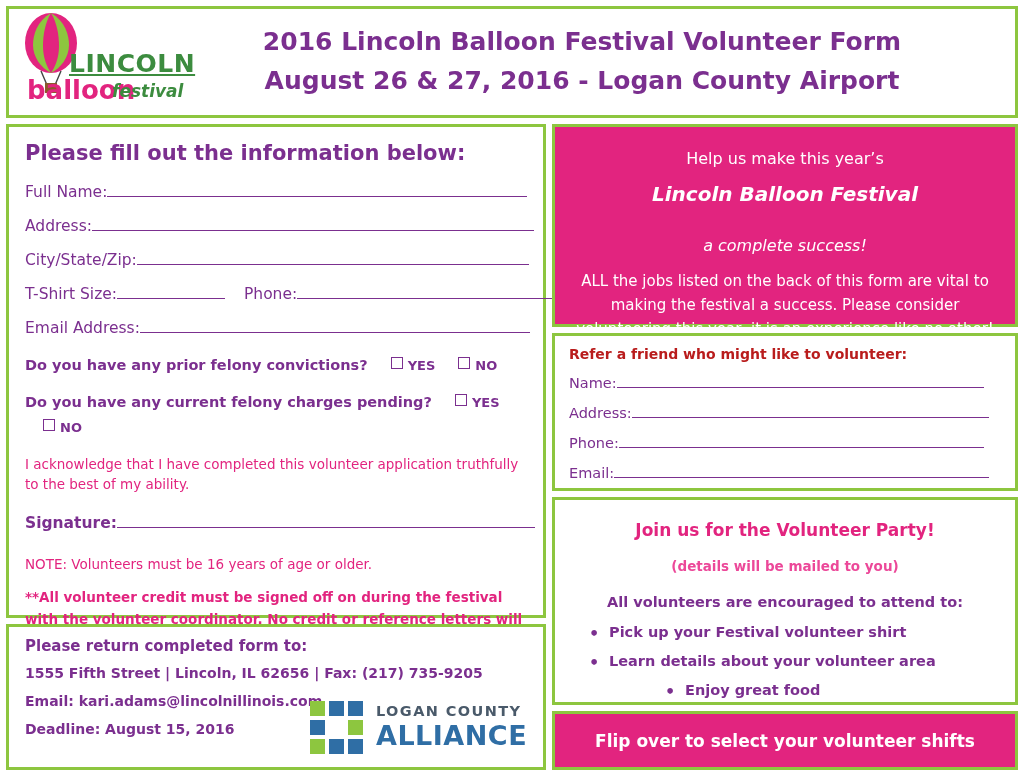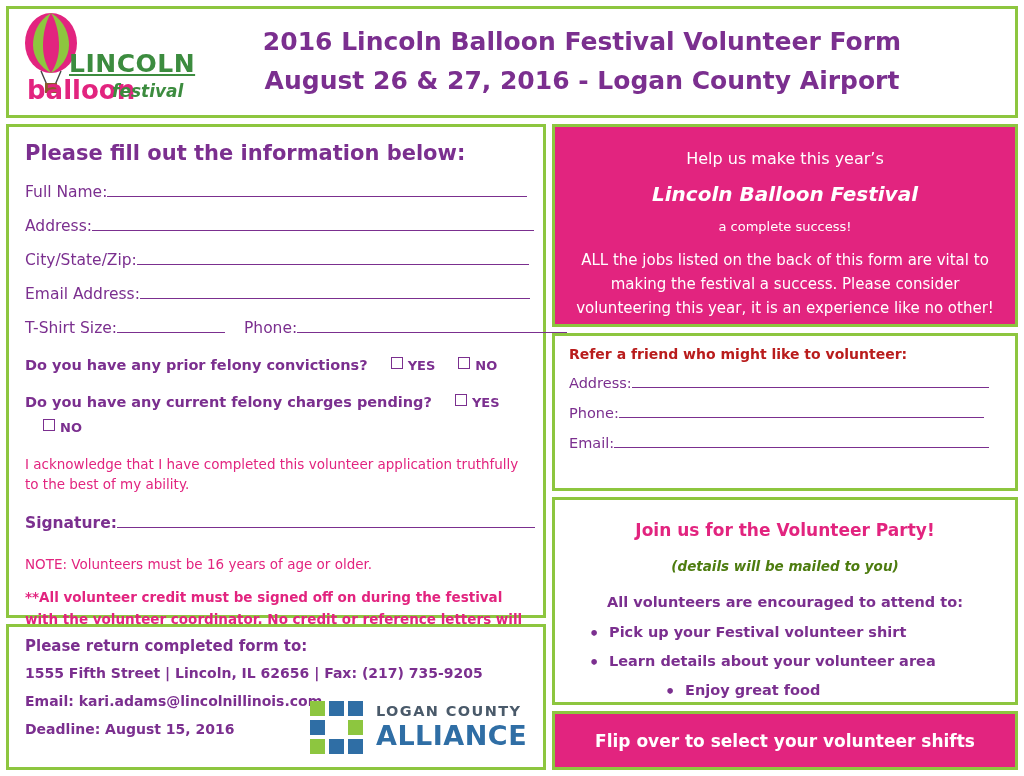--- a/index.html
+++ b/index.html
@@ -195,21 +195,21 @@
   #help-box {
     left: 552px; top: 124px;
     width: 466px; height: 203px;
     background: #e2247f;
     padding: 10px 16px;
     text-align: center;
     color: #ffffff;
   }
   .help-l1 { font-size: 16px; margin-top: 12px; }
   .help-l2 { font-size: 20px; font-weight: bold; font-style: italic; margin-top: 14px; }
-  .help-l3 { font-size: 13px; margin-top: 13px; }
+  .help-l3 { font-size: 16px; margin-top: 30px; font-style: italic; }
   .help-p  { font-size: 15px; line-height: 24px; margin-top: 14px; }
 
   #refer-box {
     left: 552px; top: 333px;
     width: 466px; height: 158px;
     padding: 8px 12px;
   }
   .refer-head {
     font-size: 14px;
     font-weight: bold;
@@ -232,23 +232,22 @@
   }
   .party-title {
     font-size: 17px;
     font-weight: bold;
     color: #e2247f;
     margin-top: 12px;
   }
   .party-sub {
     font-size: 13.5px;
     font-weight: bold;
-    color: #4d7c0f;
+    color: #ec4899;
     margin-top: 18px;
-    font-style: italic;
   }
   .party-enc {
     font-size: 14.5px;
     font-weight: bold;
     color: #7b2f8f;
     margin-top: 20px;
   }
   .party-list {
     margin: 14px 0 0 0;
     padding: 0;
@@ -319,25 +318,25 @@
     <div class="field-row">
       <span class="field-label">Full Name:</span><span class="dots" style="width:420px;"></span>
     </div>
     <div class="field-row">
       <span class="field-label">Address:</span><span class="dots" style="width:442px;"></span>
     </div>
     <div class="field-row">
       <span class="field-label">City/State/Zip:</span><span class="dots" style="width:392px;"></span>
     </div>
     <div class="field-row">
-      <span class="field-label">Email Address:</span><span class="dots" style="width:390px;"></span>
-    </div>
-    <div class="field-row">
       <span class="field-label">T-Shirt Size:</span><span class="dots" style="width:108px;"></span>
       <span class="field-label" style="margin-left:14px;">Phone:</span><span class="dots" style="width:270px;"></span>
+    </div>
+    <div class="field-row">
+      <span class="field-label">Email Address:</span><span class="dots" style="width:390px;"></span>
     </div>
 
     <div class="q-row">
       <span>Do you have any prior felony convictions?</span>
       <span class="chk"></span><span class="chk-label">YES</span>
       <span class="chk"></span><span class="chk-label">NO</span>
     </div>
 
     <div class="q-row">
       <span>Do you have any current felony charges pending?</span>
@@ -381,20 +380,23 @@
   <div class="box" id="help-box">
     <div class="help-l1">Help us make this year’s</div>
     <div class="help-l2">Lincoln Balloon Festival</div>
     <div class="help-l3">a complete success!</div>
     <div class="help-p">ALL the jobs listed on the back of this form are vital to making the festival a success.  Please consider volunteering this year, it is an experience like no other!</div>
   </div>
 
   <div class="box" id="refer-box">
     <div class="refer-head">Refer a friend who might like to volunteer:</div>
     <div class="refer-row">
+      <span>Name:</span><span class="dots" style="width:367px;"></span>
+    </div>
+    <div class="refer-row">
       <span>Address:</span><span class="dots" style="width:357px;"></span>
     </div>
     <div class="refer-row">
       <span>Phone:</span><span class="dots" style="width:365px;"></span>
     </div>
     <div class="refer-row">
       <span>Email:</span><span class="dots" style="width:375px;"></span>
     </div>
   </div>
 

